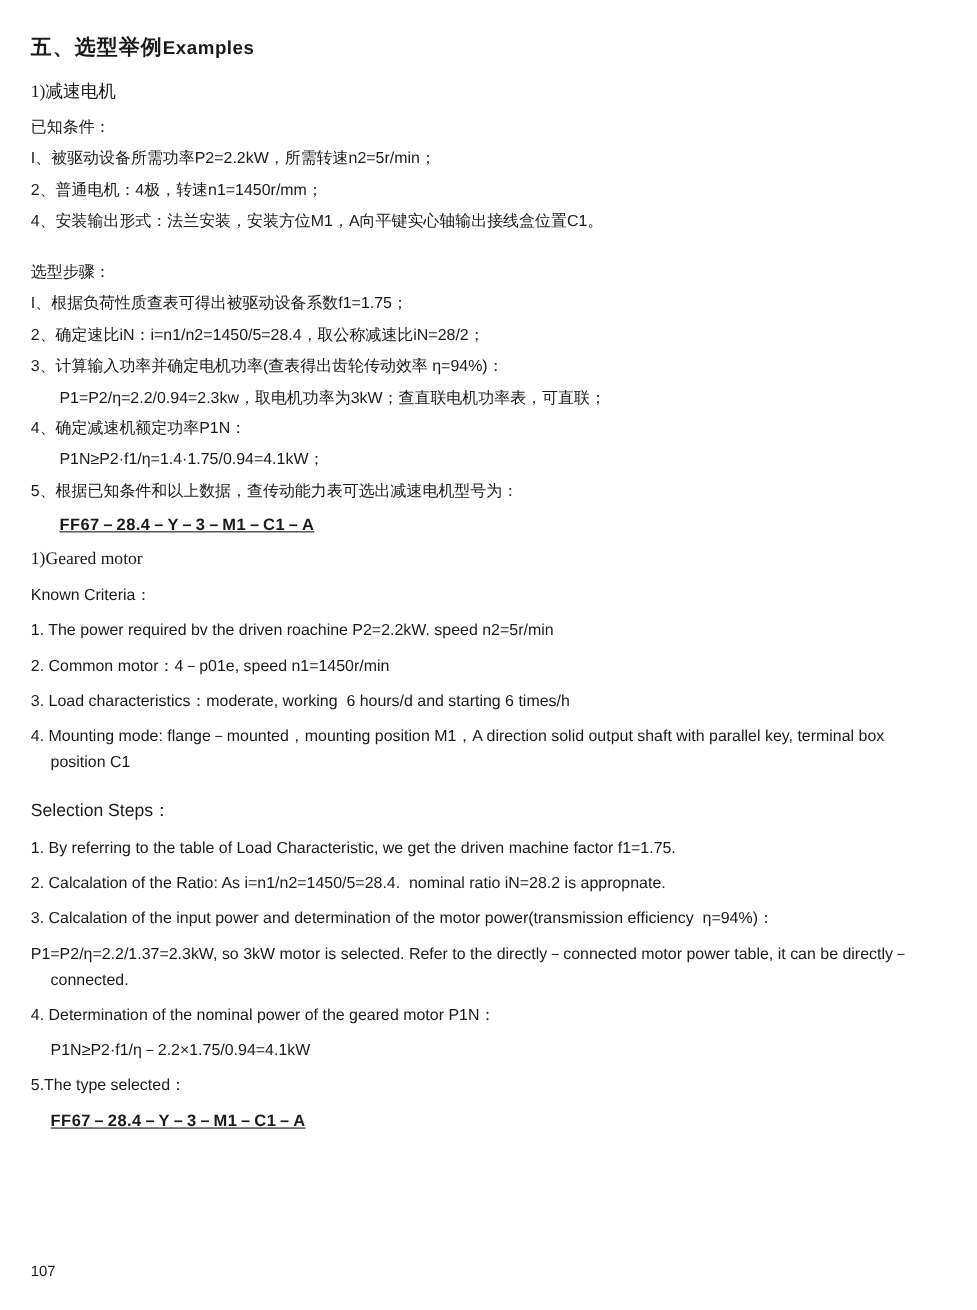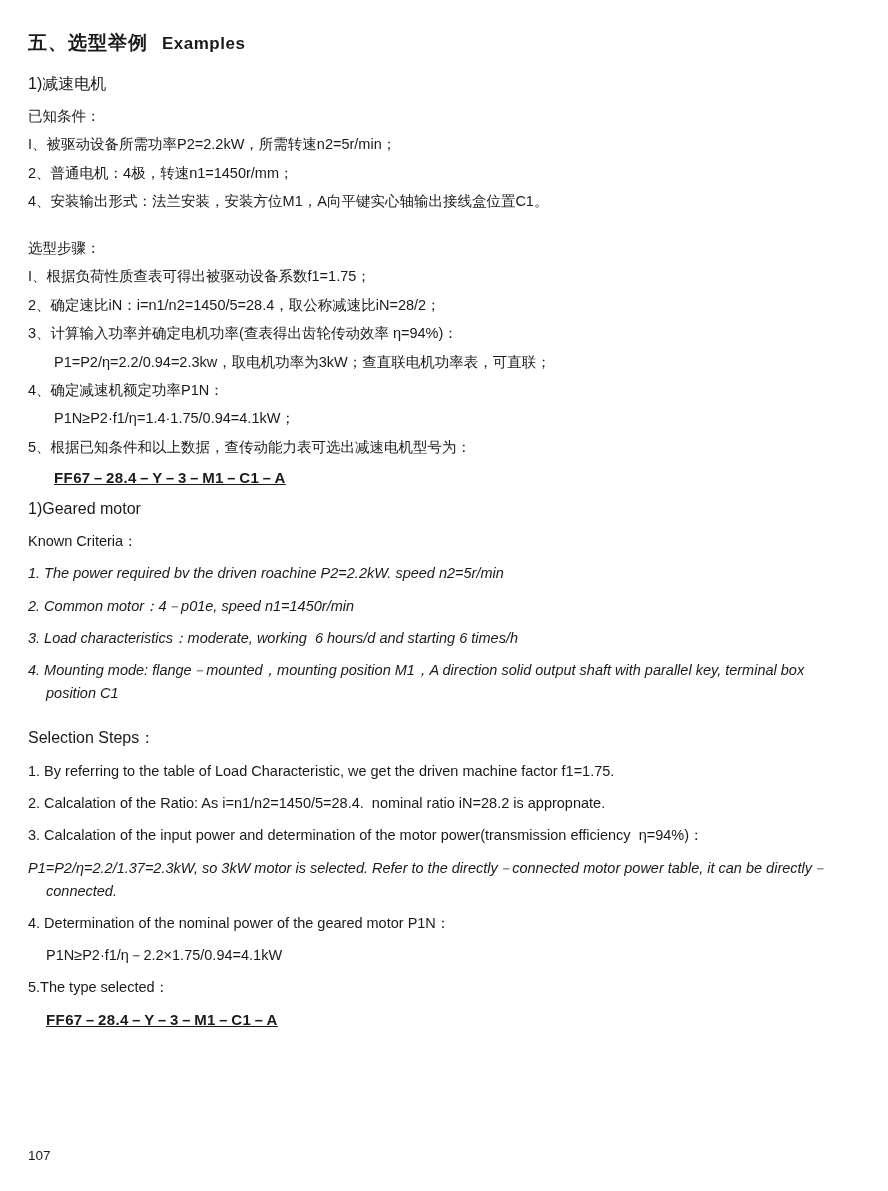--- a/index.html
+++ b/index.html
@@ -18,21 +18,20 @@
   .page {
     position: relative;
     width: 888px;
     height: 1191px;
     box-sizing: border-box;
     padding: 24px 40px 0 28px;
   }
   .heading {
     display: flex;
     align-items: baseline;
-    gap: 14px;
     margin: 6px 0 16px 0;
     font-weight: bold;
   }
   .heading .cn {
     font-size: 19px;
     letter-spacing: 1px;
   }
   .heading .en {
     font-size: 17px;
     letter-spacing: 0.5px;
@@ -58,25 +57,25 @@
   .en-block .line {
     margin: 9px 0;
     white-space: pre-wrap;
   }
   .en-block .line.indent {
     padding-left: 18px;
   }
   .en-block .line.hang {
     padding-left: 18px;
     text-indent: -18px;
-    font-style: italic;
   }
   .sub-title {
     font-size: 16px;
     margin: 6px 0 8px 0;
+    font-family: Liberation Serif, serif;
   }
   .sub-title2 {
     font-size: 16px;
     margin: 20px 0 8px 0;
   }
   .code {
     font-weight: bold;
     font-size: 15px;
     letter-spacing: 0.4px;
     padding-left: 26px;

